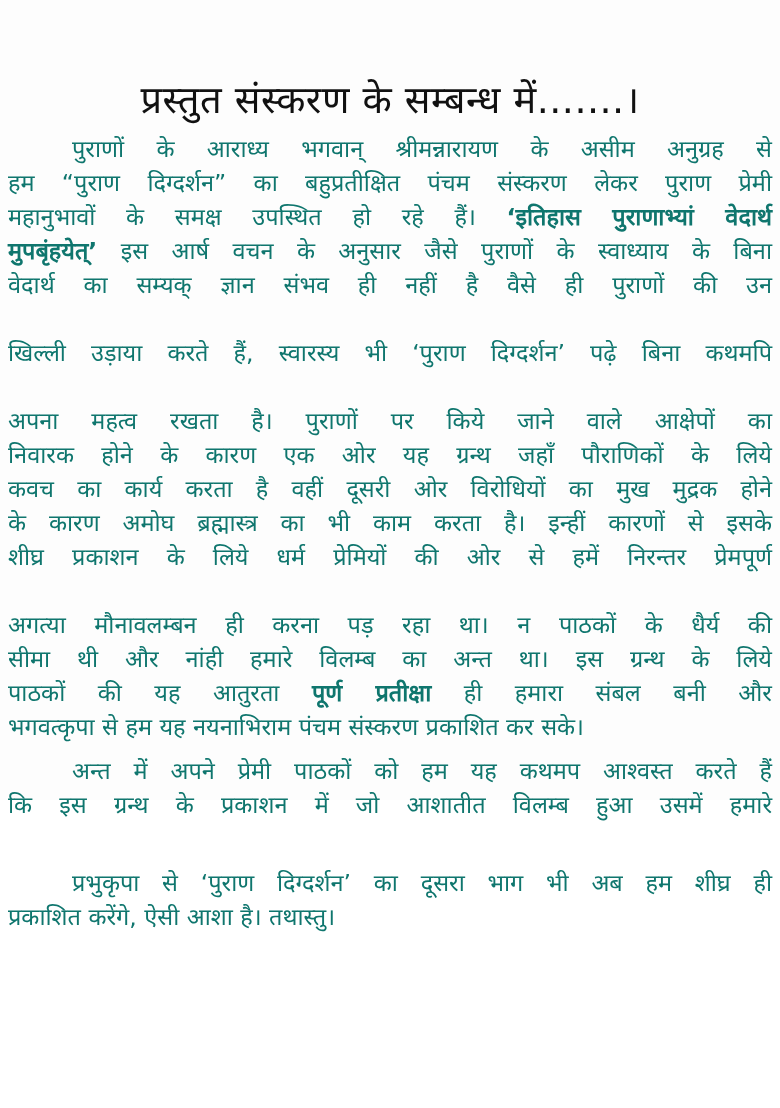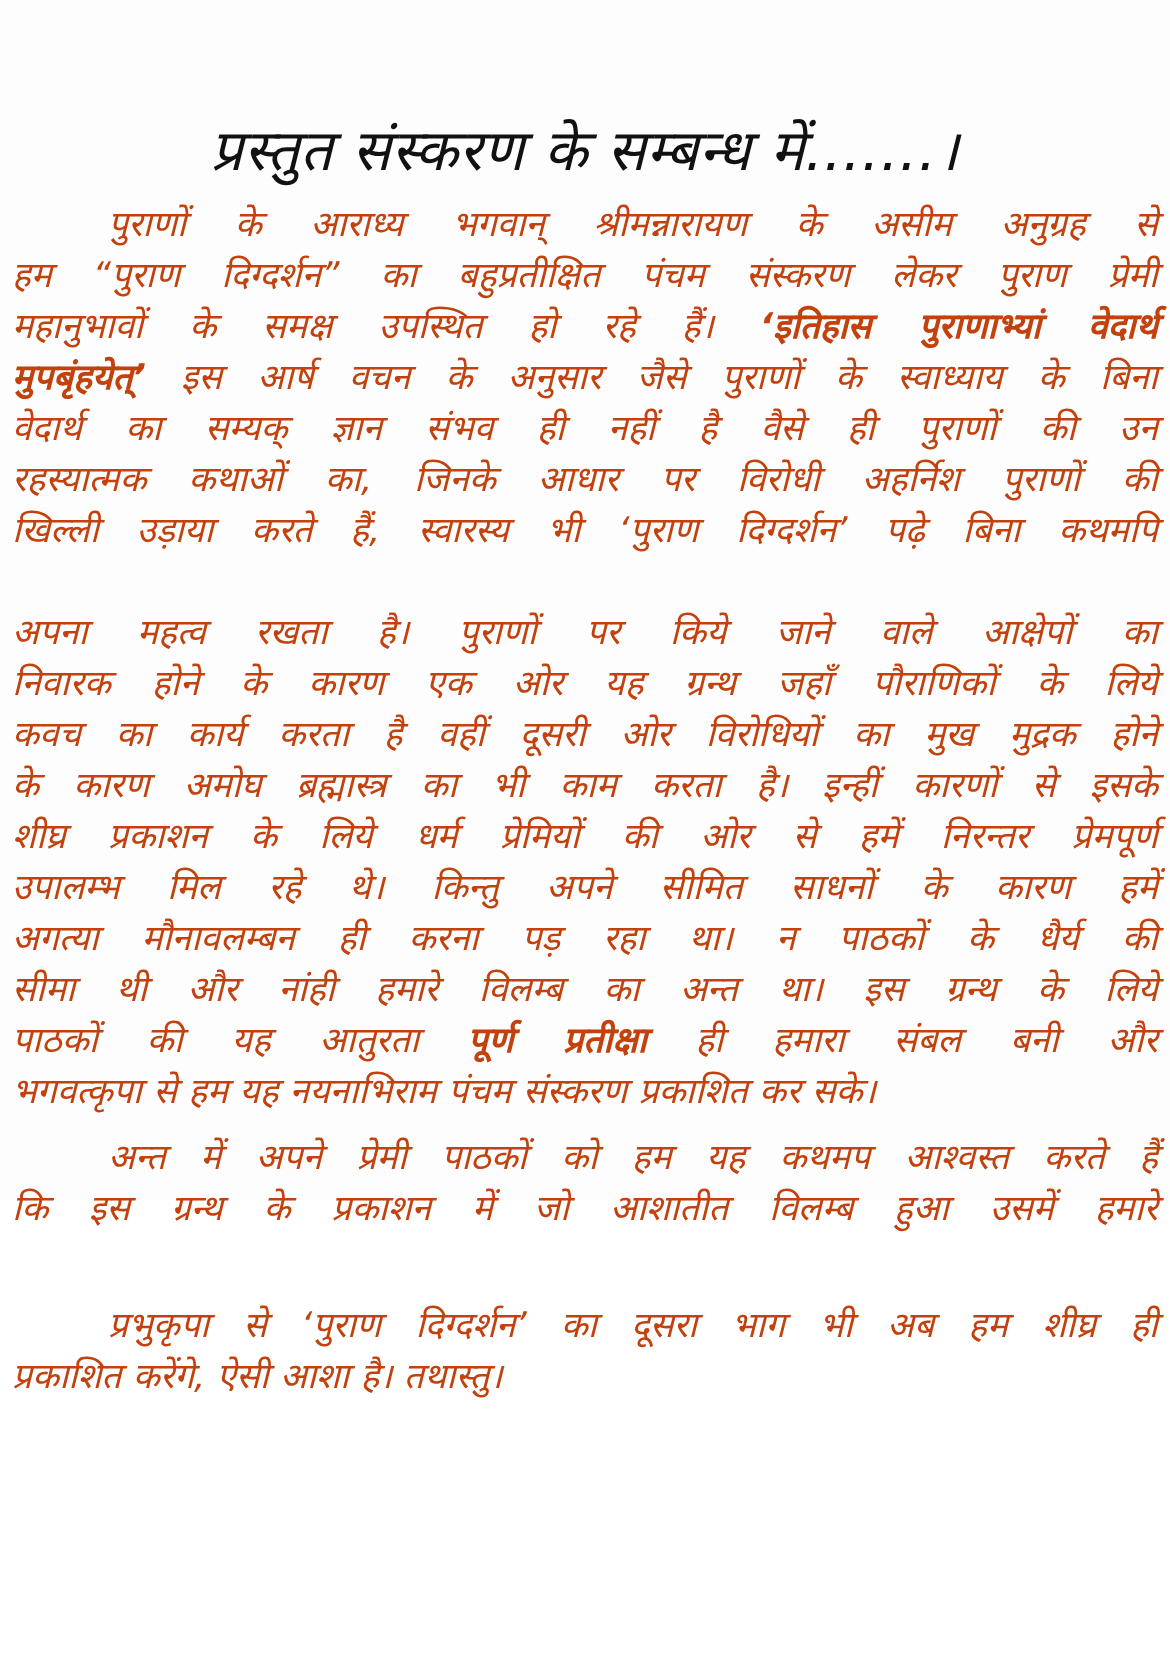--- a/index.html
+++ b/index.html
@@ -1,22 +1,22 @@
 <!DOCTYPE html>
 <html><head>
 <meta charset="utf-8">
 <style>
   html, body { margin: 0; padding: 0; background: #ffffff; }
   body { width: 780px; height: 1108px; position: relative; overflow: hidden;
          font-family: "DejaVu Sans", sans-serif; color: #111111; }
-  .page { position: absolute; left: 0; top: 0; width: 780px; height: 800px; background: #fdfdfd; font-style: italic; }
+  .page { position: absolute; left: 0; top: 0; width: 780px; height: 800px; background: #fdfdfd; }
   .title { position: absolute; left: 0; top: 72px; width: 780px; text-align: center;
            font-size: 38px; line-height: 56px; font-weight: normal; color: #111; letter-spacing: 0.5px; }
   .line { position: absolute; left: 8px; width: 764px; font-size: 23.5px; line-height: 32px;
-          white-space: nowrap; text-align: justify; text-align-last: justify; color: #c2410c; }
+          white-space: nowrap; text-align: justify; text-align-last: justify; color: #0f766e; }
   .line.indent { left: 72px; width: 700px; }
   .line.last { text-align-last: left; }
   .b { font-weight: bold; }
 </style>
 </head>
 <body>
 
 <div class="page">
   <div class="title">प्रस्तुत संस्करण के सम्बन्ध में.......।</div>
 
@@ -24,28 +24,26 @@
   <div class="line" style="top:167px">हम “पुराण दिग्दर्शन” का बहुप्रतीक्षित पंचम संस्करण लेकर पुराण प्रेमी</div>
   <div class="line" style="top:201px">
     <span>महानुभावों के समक्ष उपस्थित हो रहे हैं।</span>
     <span class="b">‘इतिहास पुराणाभ्यां वेदार्थ</span>
   </div>
   <div class="line" style="top:235px">
     <span class="b">मुपबृंहयेत्’</span>
     <span>इस आर्ष वचन के अनुसार जैसे पुराणों के स्वाध्याय के बिना</span>
   </div>
   <div class="line" style="top:269px">वेदार्थ का सम्यक् ज्ञान संभव ही नहीं है वैसे ही पुराणों की उन</div>
-  <div class="line" style="top:303px">रहस्यात्मक कथाओं का, जिनके आधार पर विरोधी अहर्निश पुराणों की</div>
   <div class="line" style="top:337px">खिल्ली उड़ाया करते हैं, स्वारस्य भी ‘पुराण दिग्दर्शन’ पढ़े बिना कथमपि</div>
   <div class="line" style="top:405px">अपना महत्व रखता है। पुराणों पर किये जाने वाले आक्षेपों का</div>
   <div class="line" style="top:439px">निवारक होने के कारण एक ओर यह ग्रन्थ जहाँ पौराणिकों के लिये</div>
   <div class="line" style="top:473px">कवच का कार्य करता है वहीं दूसरी ओर विरोधियों का मुख मुद्रक होने</div>
   <div class="line" style="top:507px">के कारण अमोघ ब्रह्मास्त्र का भी काम करता है। इन्हीं कारणों से इसके</div>
   <div class="line" style="top:541px">शीघ्र प्रकाशन के लिये धर्म प्रेमियों की ओर से हमें निरन्तर प्रेमपूर्ण</div>
-  <div class="line" style="top:575px">उपालम्भ मिल रहे थे। किन्तु अपने सीमित साधनों के कारण हमें</div>
   <div class="line" style="top:609px">अगत्या मौनावलम्बन ही करना पड़ रहा था। न पाठकों के धैर्य की</div>
   <div class="line" style="top:677px">
     <span>पाठकों की यह आतुरता</span>
     <span class="b">पूर्ण प्रतीक्षा</span>
     <span>ही हमारा संबल बनी और</span>
   </div>
   <div class="line" style="top:643px">सीमा थी और नांही हमारे विलम्ब का अन्त था। इस ग्रन्थ के लिये</div>
   <div class="line last" style="top:711px">भगवत्कृपा से हम यह नयनाभिराम पंचम संस्करण प्रकाशित कर सके।</div>
 
   <div class="line indent" style="top:755px">अन्त में अपने प्रेमी पाठकों को हम यह कथमप आश्वस्त करते हैं</div>

